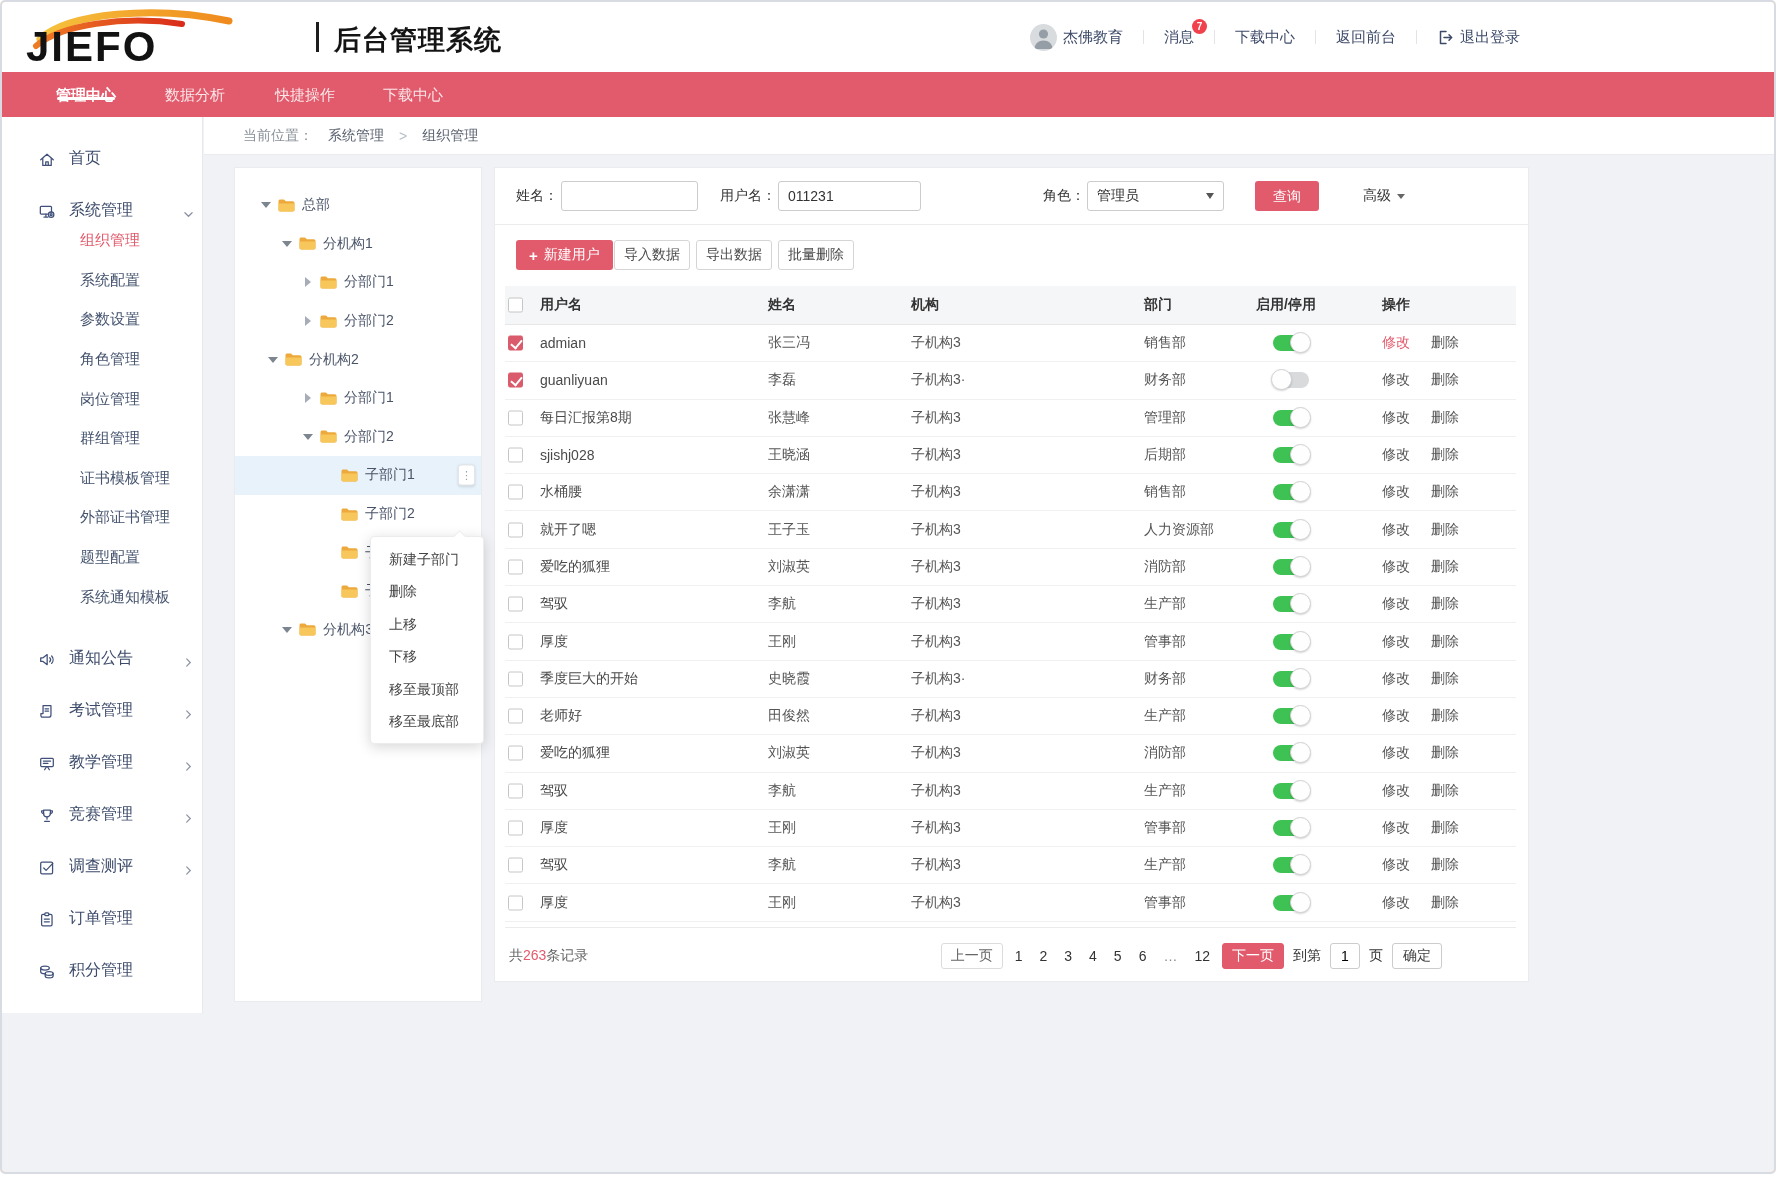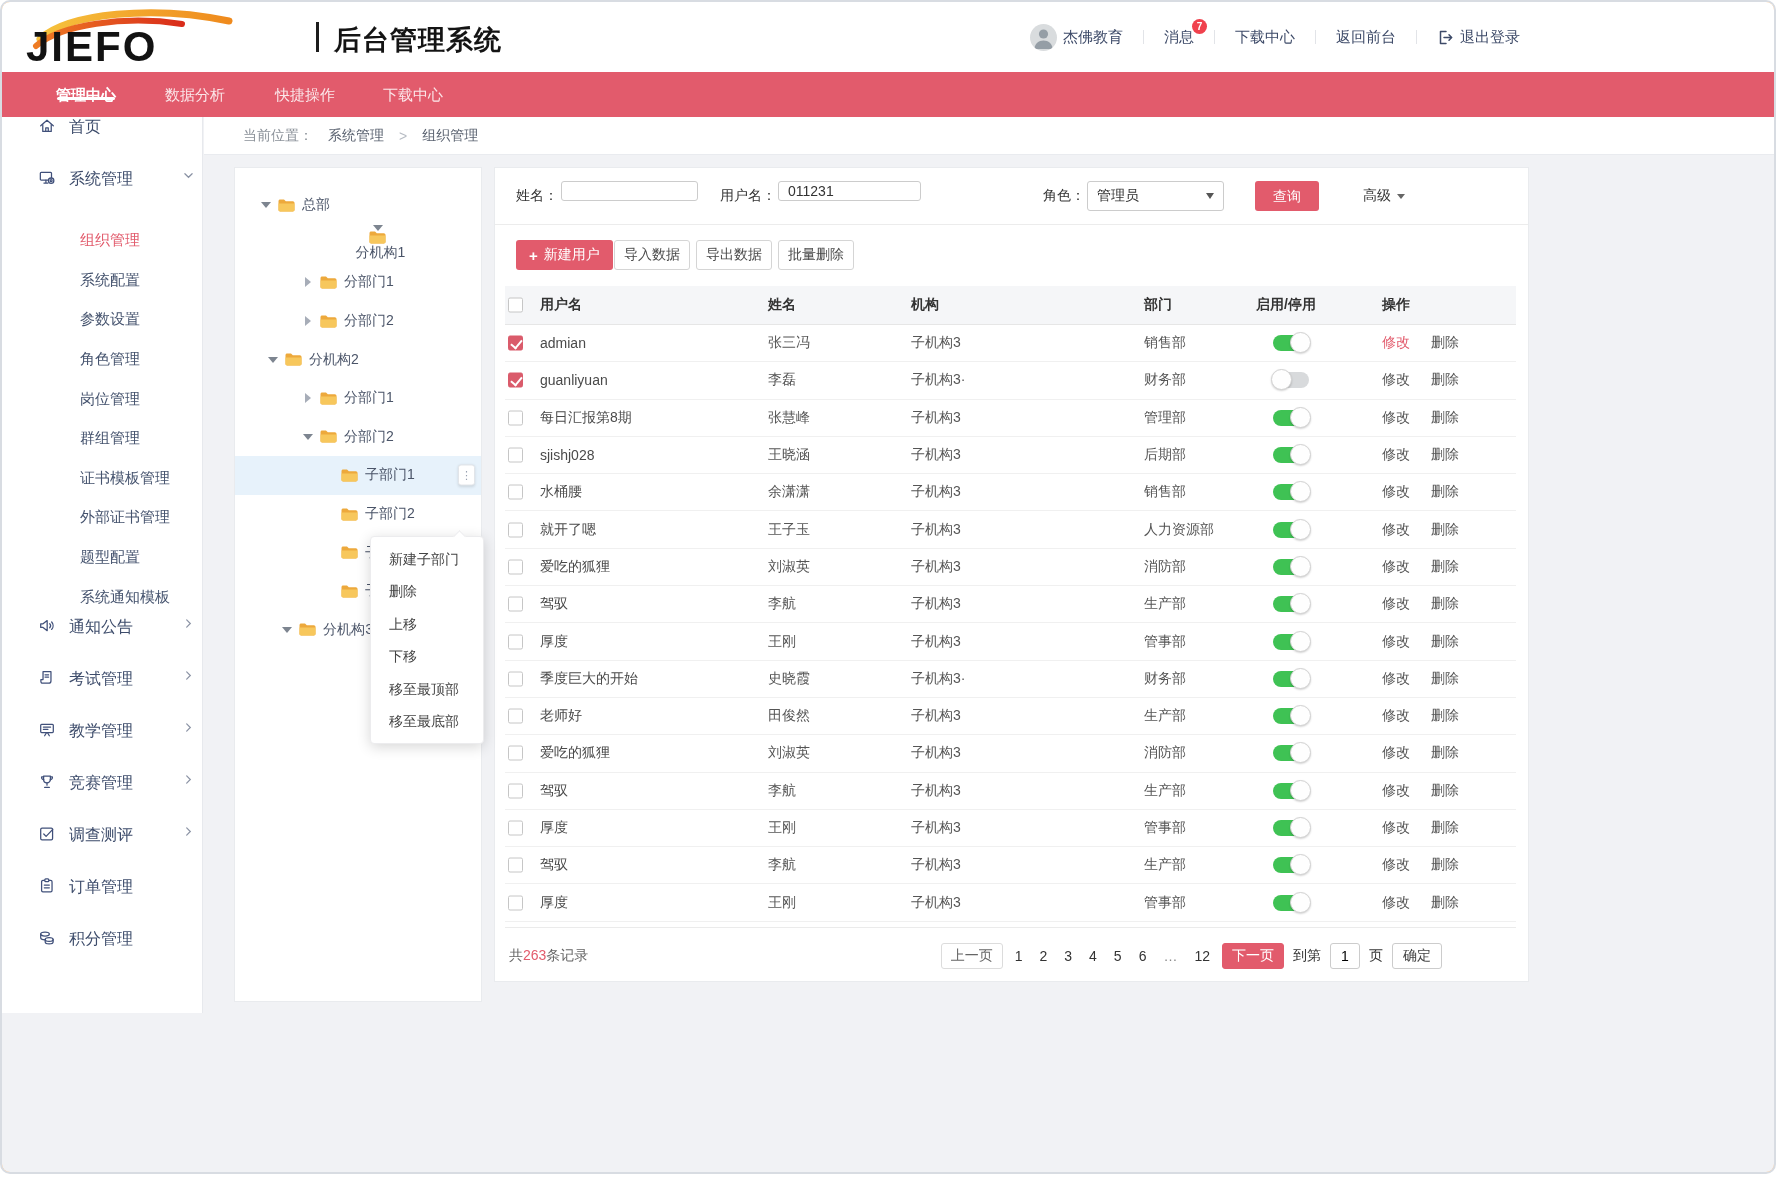--- a/index.html
+++ b/index.html
@@ -1,38 +1,38 @@
 <!DOCTYPE html>
 <html><head>
 <meta charset="utf-8">
 <style>
   *{box-sizing:border-box}
   body{margin:0;background:#fff;font-family:"Liberation Sans","DejaVu Sans",sans-serif;-webkit-font-smoothing:antialiased}
-  .window{position:relative;width:1776px;height:1174px;margin:0;border:2px solid #d8dce2;border-radius:10px;overflow:hidden;background:#fdba74}
+  .window{position:relative;width:1776px;height:1174px;margin:0;border:2px solid #d8dce2;border-radius:5px;overflow:hidden;background:#fdba74}
   
   .header{position:absolute;left:0;right:0;top:0;height:70px;background:#fff;z-index:5}
   .logo-svg{position:absolute;left:22px;top:7px}
   .logo-divider{position:absolute;left:314px;top:20px;width:3px;height:30px;background:#1d1d1d}
   .app-title{position:absolute;left:332px;top:20px;font-size:27px;font-weight:bold;color:#141414;letter-spacing:1px}
   .hdr-right{position:absolute;right:254px;top:0;height:70px;display:flex;align-items:center;gap:20px;font-size:15px;color:#3d4a68}
   .hdr-item{display:flex;align-items:center;gap:6px;cursor:pointer;white-space:nowrap}
   .hdr-sep{width:1px;height:14px;background:#e2e4e8}
   .avatar{width:27px;height:27px;border-radius:50%;background:#d9dcde;overflow:hidden;display:flex;align-items:flex-end;justify-content:center}
   .msg-wrap{position:relative}
   .msg-badge{position:absolute;top:-9px;right:-13px;min-width:15px;height:15px;border-radius:8px;background:#f0414d;color:#fff;font-size:10px;line-height:15px;text-align:center;padding:0 2px;font-weight:bold}
   
   .rednav{position:absolute;left:0;right:0;top:70px;height:45px;background:#e25b6c;z-index:5}
   .nav-item{position:absolute;top:0;height:33px;width:86px;text-align:center;line-height:45px;color:rgba(255,255,255,.85);font-size:15px;cursor:pointer}
   .nav-item:nth-child(1){left:41px}.nav-item:nth-child(2){left:150px}.nav-item:nth-child(3){left:260px}.nav-item:nth-child(4){left:368px}
   .nav-item.active{color:#fff;font-weight:bold}
   .nav-underline{position:absolute;left:50%;transform:translateX(-50%);bottom:5px;width:58px;height:3px;background:#fff;border-radius:2px}
   
   .content-bg{position:absolute;left:0;right:0;top:115px;bottom:0;background:#f1f2f5}
   .sidebar{position:absolute;left:0;top:115px;width:201px;height:896px;background:#fff;border-right:1px solid #e7e9ed;z-index:2}
-  .side-main{height:52px;display:flex;align-items:flex-start;padding-left:36px;gap:13px;font-size:16px;color:#3d4c6b;position:relative;cursor:pointer}
+  .side-main{height:52px;display:flex;align-items:flex-end;padding-left:36px;gap:13px;font-size:16px;color:#3d4c6b;position:relative;cursor:pointer}
   .side-sub{height:39.6px;display:flex;align-items:center;padding-left:78px;font-size:15px;color:#45536e;cursor:pointer}
   .side-sub.active{color:#e25b6c}
   .side-icon{display:flex;width:18px;justify-content:center}
   .side-chevron{position:absolute;right:7px;display:flex}
   
   .breadcrumb{position:absolute;left:202px;top:115px;right:0;height:38px;background:#fff;border-bottom:1px solid #e9ebef;display:flex;align-items:center;gap:15px;padding-left:39px;font-size:14px;color:#5a6270;z-index:1}
   .bc-sep{color:#b7bcc4}
   
   .tree-card{position:absolute;left:232px;top:165px;width:248px;height:835px;background:#fff;border:1px solid #e9ebee;z-index:3}
   .tree-head{height:48px;background:#f6f7f8;border-bottom:1px solid #e9ebee;display:flex;align-items:center;padding-left:18px;font-size:15px;color:#333}
@@ -44,21 +44,21 @@
   .tri-right{width:0;height:0;border-top:5px solid transparent;border-bottom:5px solid transparent;border-left:6px solid #a7adb8}
   .folder{display:flex;margin-right:7px;flex:none}
   .more-btn{position:absolute;right:6px;top:50%;transform:translateY(-50%);width:17px;height:21px;background:#fff;border:1px solid #e2e5e9;border-radius:3px;box-shadow:0 1px 3px rgba(0,0,0,.12);display:flex;align-items:center;justify-content:center;color:#97a0b0;font-size:11px;cursor:pointer}
   
   .ctx-menu{position:absolute;left:368px;top:534px;width:114px;background:#fff;border:1px solid #ececee;border-radius:4px;box-shadow:0 3px 14px rgba(0,0,0,.16);padding:6px 0;z-index:30}
   .ctx-notch{position:absolute;top:-5px;left:84px;width:9px;height:9px;background:#fff;transform:rotate(45deg);border-left:1px solid #ececee;border-top:1px solid #ececee}
   .menu-item{height:32.4px;line-height:32.4px;padding-left:18px;font-size:14px;color:#444;cursor:pointer;white-space:nowrap}
   
   .main-card{position:absolute;left:492px;top:165px;width:1035px;height:815px;background:#fff;border:1px solid #e9ebee;z-index:3}
   .f-label{position:absolute;top:28px;transform:translateY(-50%);font-size:14px;color:#333;white-space:nowrap}
-  .f-input{position:absolute;top:13px;height:20px;border:1px solid #ccc;border-radius:3px;padding:0 9px;font-size:14px;color:#333;background:#fff;outline:none}
+  .f-input{position:absolute;top:13px;height:30px;border:1px solid #ccc;border-radius:3px;padding:0 9px;font-size:14px;color:#333;background:#fff;outline:none}
   .f-select{position:absolute;top:13px;height:30px;border:1px solid #ccc;border-radius:3px;background:#fff;font-size:14px;color:#333;display:flex;align-items:center;padding-left:9px;cursor:pointer}
   .sel-caret{position:absolute;right:9px;border-left:4.5px solid transparent;border-right:4.5px solid transparent;border-top:6px solid #555}
   .search-btn{position:absolute;left:760px;top:13px;width:64px;height:30px;background:#e25b6c;color:#fff;border-radius:3px;text-align:center;line-height:30px;font-size:14px;cursor:pointer}
   .adv-link{position:absolute;left:868px;top:28px;transform:translateY(-50%);font-size:14px;color:#333;cursor:pointer;white-space:nowrap}
   .adv-caret{display:inline-block;margin-left:6px;border-left:4.5px solid transparent;border-right:4.5px solid transparent;border-top:5.5px solid #666;vertical-align:middle}
   .hdivider{position:absolute;left:0;right:0;top:56px;height:1px;background:#ececec}
   .btn{position:absolute;top:72px;height:30px;display:inline-flex;align-items:center;border-radius:3px;font-size:14px;cursor:pointer;white-space:nowrap}
   .btn-red{background:#e25b6c;color:#fff;padding:0 13px}
   .btn-plain{background:#fff;border:1px solid #d5d5d5;color:#4a4a4a;padding:0 9px}
   .plus{font-size:15px;margin-right:6px;font-weight:bold}
@@ -326,21 +326,21 @@
             <span class="tri-down"></span>
           </span>
           <span class="folder">
             <svg width="17" height="13" viewBox="0 0 17 13">
               <path d="M0.5 2.2 C0.5 1.2 1.2 0.5 2.2 0.5 L6 0.5 L7.8 2.3 L14.8 2.3 C15.8 2.3 16.5 3 16.5 4 L16.5 10.8 C16.5 11.8 15.8 12.5 14.8 12.5 L2.2 12.5 C1.2 12.5 0.5 11.8 0.5 10.8 Z" fill="#eda93c"></path>
               <path d="M0.5 4.6 L16.5 4.6 L16.5 10.8 C16.5 11.8 15.8 12.5 14.8 12.5 L2.2 12.5 C1.2 12.5 0.5 11.8 0.5 10.8 Z" fill="#f7c75c"></path>
             </svg>
           </span>
           <span>总部</span>
         </div>
-        <div class="tree-row" style="padding-left: 45px; flex-direction: column;">
+        <div class="tree-row" style="padding-left: 45px;">
           <span class="caret-box">
             <span class="tri-down"></span>
           </span>
           <span class="folder">
             <svg width="17" height="13" viewBox="0 0 17 13">
               <path d="M0.5 2.2 C0.5 1.2 1.2 0.5 2.2 0.5 L6 0.5 L7.8 2.3 L14.8 2.3 C15.8 2.3 16.5 3 16.5 4 L16.5 10.8 C16.5 11.8 15.8 12.5 14.8 12.5 L2.2 12.5 C1.2 12.5 0.5 11.8 0.5 10.8 Z" fill="#eda93c"></path>
               <path d="M0.5 4.6 L16.5 4.6 L16.5 10.8 C16.5 11.8 15.8 12.5 14.8 12.5 L2.2 12.5 C1.2 12.5 0.5 11.8 0.5 10.8 Z" fill="#f7c75c"></path>
             </svg>
           </span>
           <span>分机构1</span>

